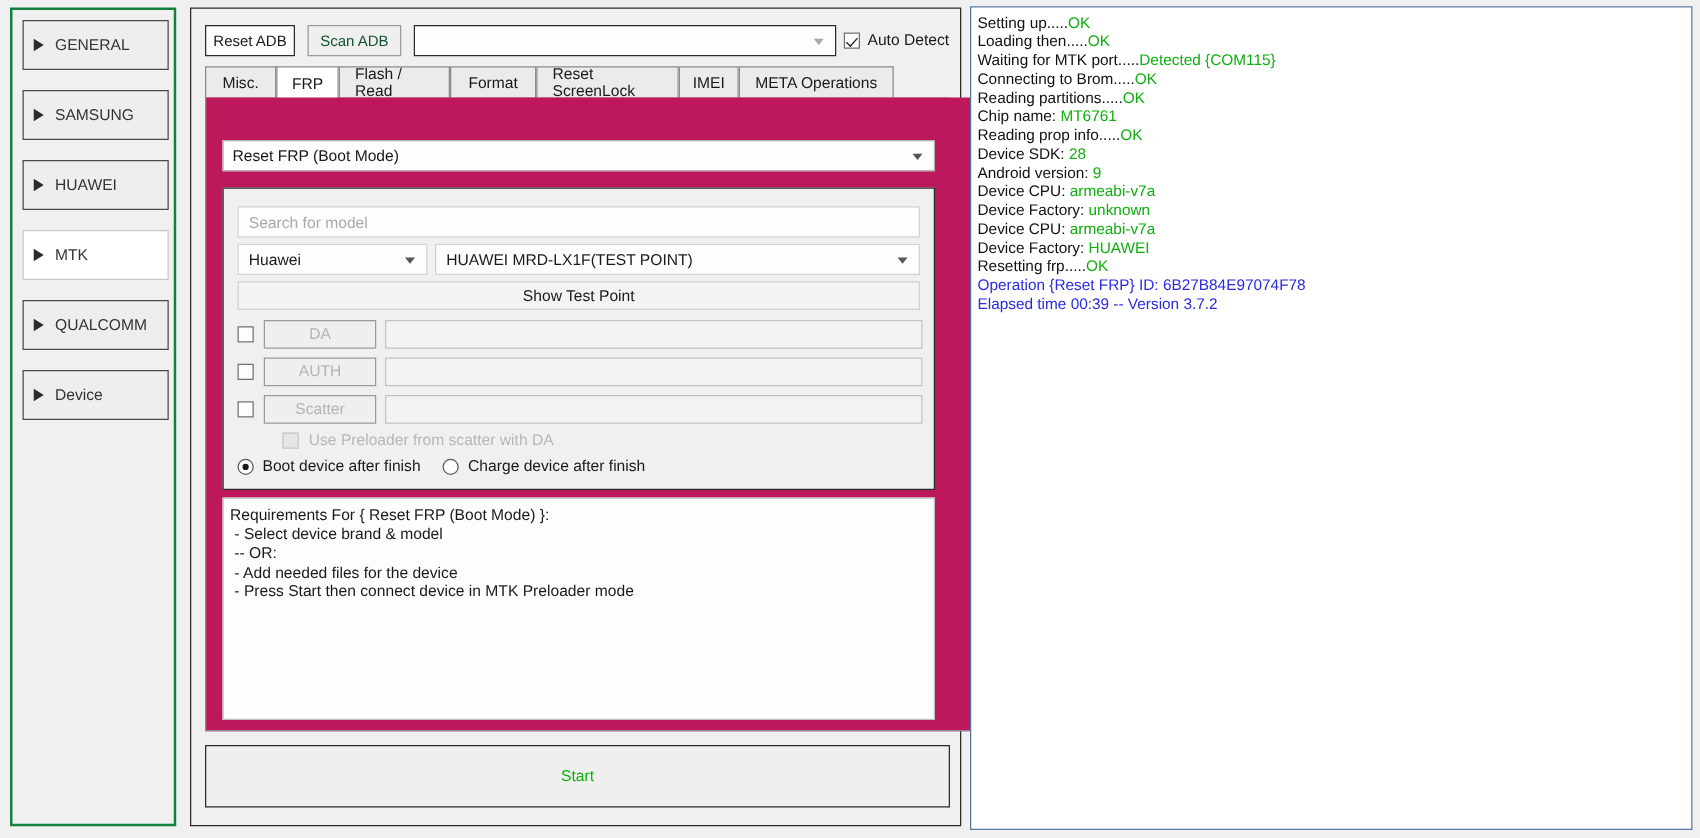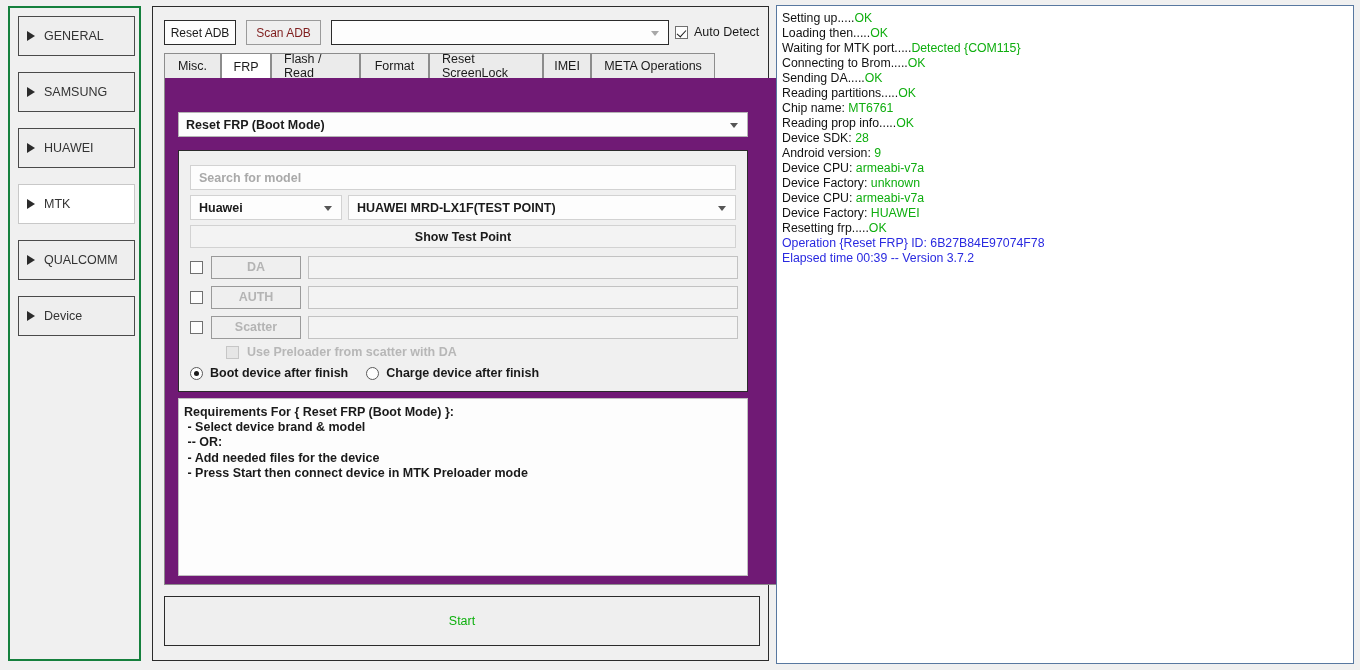--- a/index.html
+++ b/index.html
@@ -41,21 +41,21 @@
   .center{
     position:absolute;left:152px;top:6px;width:617px;height:655px;
     background:#f0f0f0;border:1px solid #2b2b2b;box-sizing:border-box;
   }
   .btn{
     background:#f0f0f0;border:1px solid #2b2b2b;box-sizing:border-box;
     font-family:"Liberation Sans", sans-serif;font-size:12px;color:#1a1a1a;
     display:flex;align-items:center;justify-content:center;
     cursor:default;
   }
-  .btn.disabled{color:#7f1d1d;border-color:#9a9a9a;background:#efefef;}
+  .btn.disabled{color:#14532d;border-color:#9a9a9a;background:#efefef;}
   .reset-adb{position:absolute;left:11px;top:13px;width:72px;height:25px;background:#fdfdfd;border:1px solid #2b2b2b;}
   .scan-adb{position:absolute;left:93px;top:13px;width:75px;height:25px;}
   .dev-combo{
     position:absolute;left:178px;top:13px;width:338px;height:25px;
     background:#fdfdfd;border:1px solid #2b2b2b;box-sizing:border-box;
   }
   .combo-arrow{
     position:absolute;right:9px;top:50%;margin-top:-2px;
     width:0;height:0;border-style:solid;border-width:5px 4.5px 0 4.5px;
     border-color:#a8a8a8 transparent transparent transparent;
@@ -80,21 +80,21 @@
   }
   .tab{
     position:absolute;top:0;height:26px;box-sizing:border-box;
     background:#ebebeb;border:1px solid #8c8c8c;
     display:flex;align-items:center;justify-content:center;
     font-size:12.5px;color:#1a1a1a;padding:0 12px;
   }
   .tab.active{background:#ffffff;border-bottom:1px solid #ffffff;height:27px;}
   .tabpane{
     position:absolute;left:11px;top:71px;width:630px;height:507px;
-    background:#701a75;border:1px solid #8c8c8c;border-top:none;box-sizing:border-box;font-weight:bold;
+    background:#be185d;border:1px solid #8c8c8c;border-top:none;box-sizing:border-box;
   }
 
   .op-combo{
     position:absolute;left:13px;top:34px;width:570px;height:25px;
     background:#fdfdfd;border:1px solid #b4b4b4;box-sizing:border-box;
     display:flex;align-items:center;padding-left:7px;font-size:12.5px;
   }
 
   .groupbox{
     position:absolute;left:13px;top:72px;width:570px;height:242px;
@@ -308,21 +308,20 @@
 
     <div class="start-btn">Start</div>
 
   </div>
 
   <div class="logpanel" id="logpanel">
       <div class="logline"><span>Setting up.....</span><span class="v">OK</span></div>
       <div class="logline"><span>Loading then.....</span><span class="v">OK</span></div>
       <div class="logline"><span>Waiting for MTK port.....</span><span class="v">Detected {COM115}</span></div>
       <div class="logline"><span>Connecting to Brom.....</span><span class="v">OK</span></div>
-      <div class="logline"><span>Sending DA.....</span><span class="v">OK</span></div>
       <div class="logline"><span>Reading partitions.....</span><span class="v">OK</span></div>
       <div class="logline"><span>Chip name: </span><span class="v">MT6761</span></div>
       <div class="logline"><span>Reading prop info.....</span><span class="v">OK</span></div>
       <div class="logline"><span>Device SDK: </span><span class="v">28</span></div>
       <div class="logline"><span>Android version: </span><span class="v">9</span></div>
       <div class="logline"><span>Device CPU: </span><span class="v">armeabi-v7a</span></div>
       <div class="logline"><span>Device Factory: </span><span class="v">unknown</span></div>
       <div class="logline"><span>Device CPU: </span><span class="v">armeabi-v7a</span></div>
       <div class="logline"><span>Device Factory: </span><span class="v">HUAWEI</span></div>
       <div class="logline"><span>Resetting frp.....</span><span class="v">OK</span></div>

